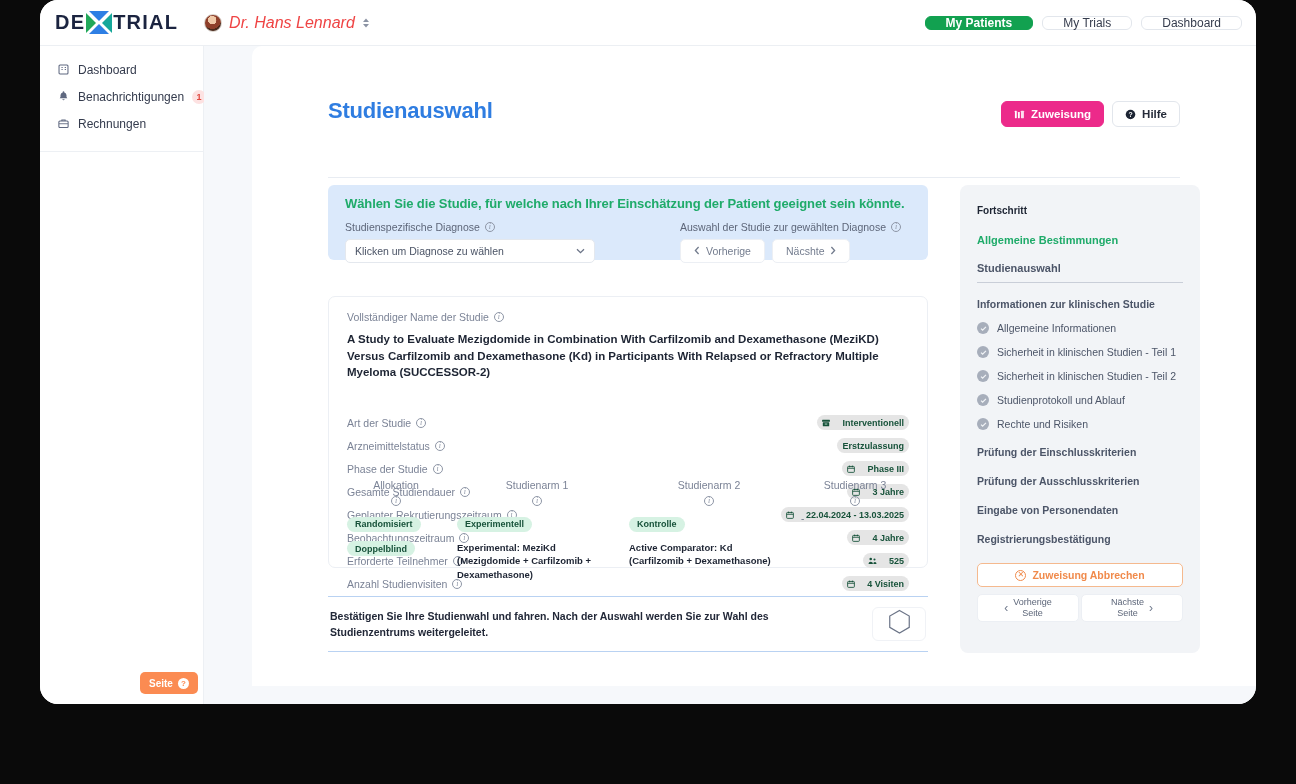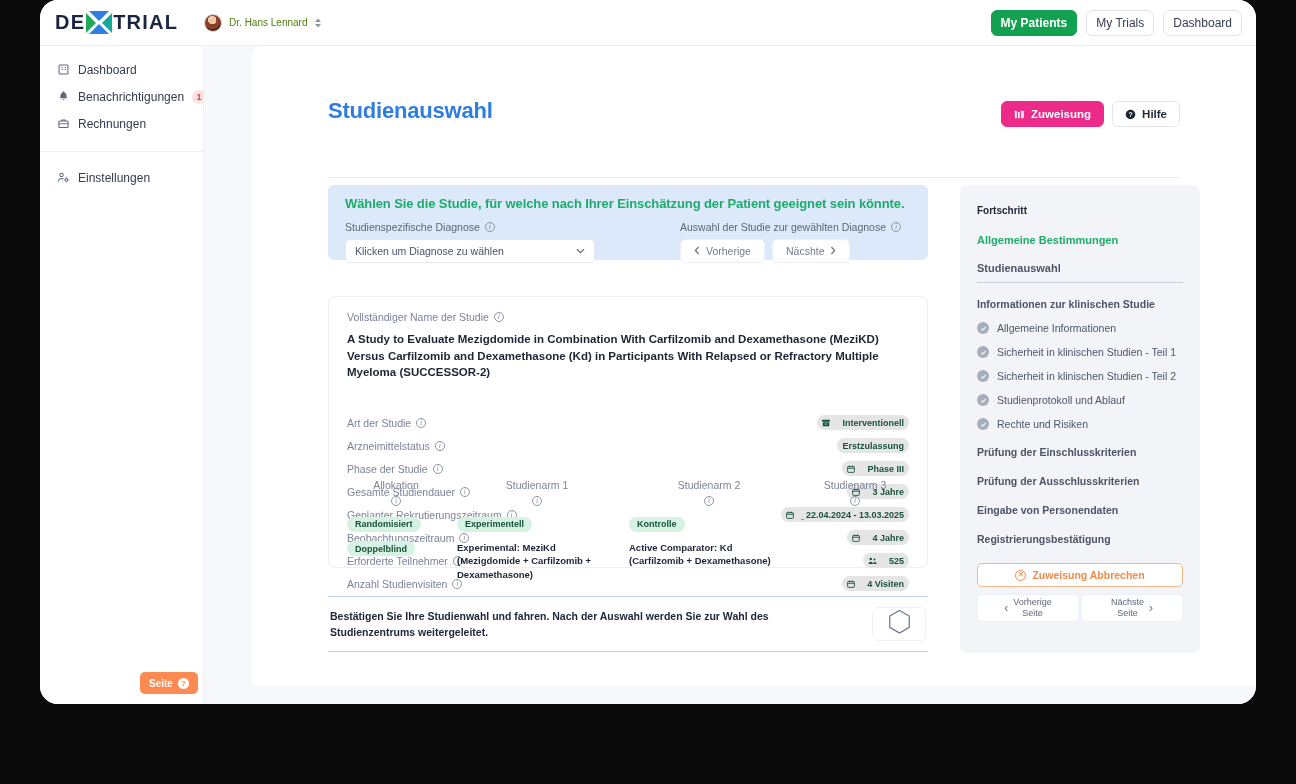--- a/index.html
+++ b/index.html
@@ -70,32 +70,32 @@
   .user-chip {
     display: flex; align-items: center; gap: 7px;
     margin-left: 26px;
   }
   .avatar {
     width: 18px; height: 18px; border-radius: 50%;
     background: radial-gradient(circle at 45% 32%, #f0c9a8 0 30%, #8e3f2a 31% 62%, #4a2a1c 63% 100%);
     border: 1px solid #d8d2cc;
     flex: none;
   }
-  .user-name { font-size: 10px; color: #4d7c0f; font-weight: 500; }
+  .user-name { font-size: 16px; color: #ef4444; font-weight: 500; font-style: italic; }
   .caret-updown {
     font-size: 9px; color: #7a8395; line-height: 1;
     display: flex; flex-direction: column; gap: 0px;
   }
 
   .topbar-actions {
     margin-left: auto; margin-right: 14px;
     display: flex; align-items: center; gap: 9px;
   }
   .btn-top {
-    height: 26px; padding: 0 9px;
+    height: 14px; padding: 0 20px;
     border-radius: 6px; font-size: 12px; font-weight: 500;
     display: flex; align-items: center; justify-content: center;
     border: 1px solid #e2e6ec; background: #fff; color: #353c4d;
     cursor: pointer; white-space: nowrap;
   }
   .btn-top.primary {
     background: #12a150; border-color: #12a150; color: #fff; font-weight: 600;
   }
 
   
@@ -430,31 +430,20 @@
           <rect x="2.3" y="5" width="11.4" height="8" rx="1.2"></rect>
           <path d="M6 5V3.6h4V5"></path>
           <path d="M2.5 8.3h11" stroke-width="1.1"></path>
         </svg>
       </span>
       <span>Rechnungen</span>
     </div>
 
     <div class="nav-divider"></div>
 
-    <div class="nav-item">
-      <span class="nav-icon">
-        <svg viewBox="0 0 16 16" fill="none" stroke="#5f6880" stroke-width="1.25">
-          <circle cx="5.6" cy="4.8" r="2.1"></circle>
-          <path d="M1.8 13c0-2.3 1.7-3.9 3.8-3.9 1 0 1.9.3 2.5.9"></path>
-          <circle cx="11.6" cy="10.9" r="1.7"></circle>
-          <path d="M11.6 8v-.9M11.6 13.7v-.9M14.1 10.9h-.8M9.9 10.9h-.8"></path>
-        </svg>
-      </span>
-      <span>Einstellungen</span>
-    </div>
   </div>
 
   <div class="content">
     <div class="content-card">
 
       <div class="page-head">
         <div class="page-title">Studienauswahl</div>
         <div class="head-actions">
           <div class="btn-head pink">
             <span>

